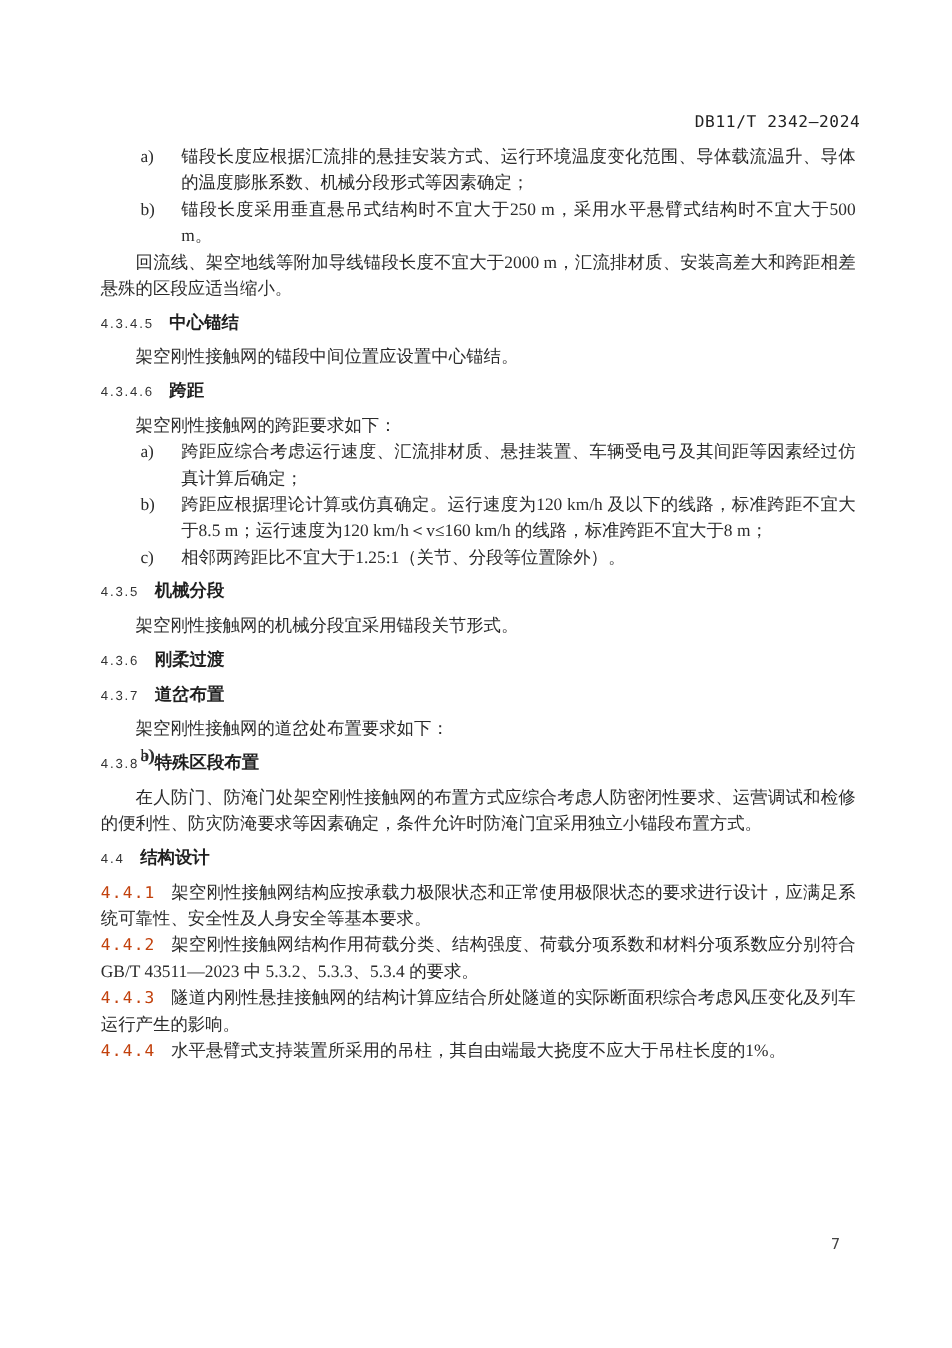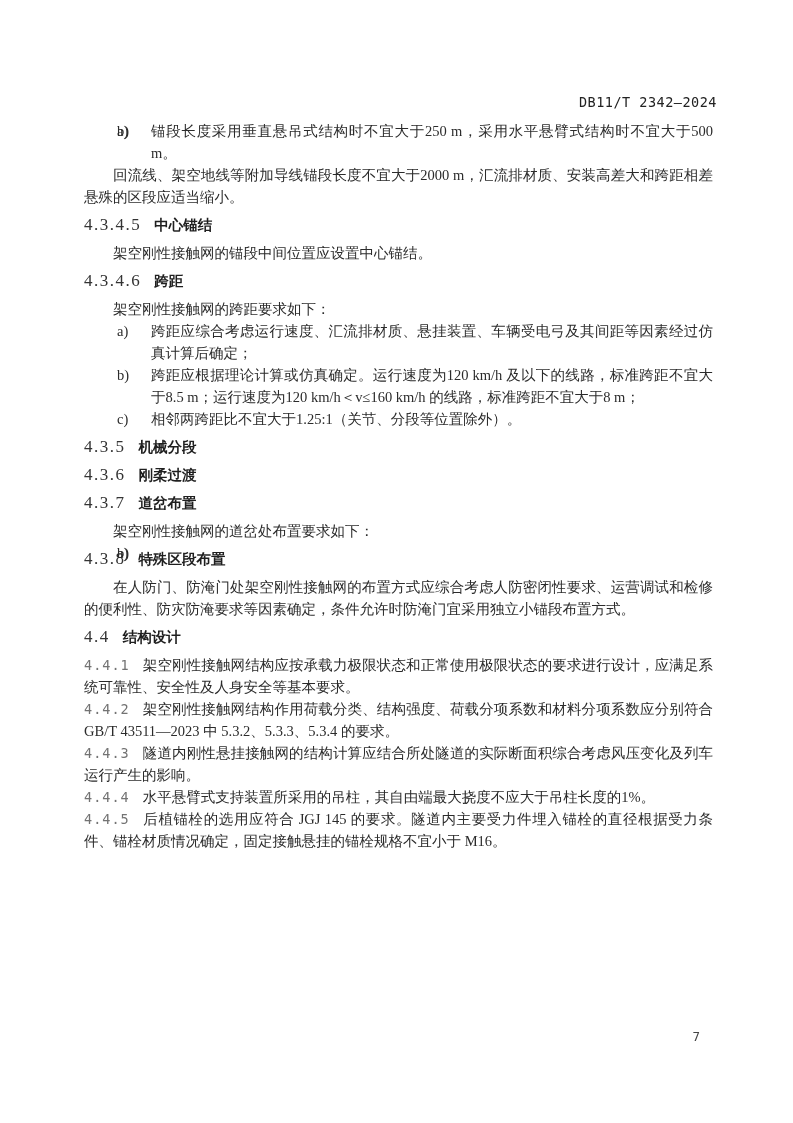--- a/index.html
+++ b/index.html
@@ -29,87 +29,87 @@
     width: 629px;
     font-size: 14.5px;
     line-height: 22px;
     text-align: justify;
   }
   .para { margin: 0; text-indent: 2em; }
   .list-item { position: relative; margin: 0; padding-left: 67px; }
   .list-item .marker { position: absolute; left: 33px; top: 0; }
   .heading { margin: 6px 0 6px; font-size: 14.5px; font-weight: normal; line-height: 22px; }
   .heading .num {
-    font-family: Liberation Serif, serif;
-    font-size: 17px;
+    font-family: Liberation Sans, sans-serif;
+    font-size: 11px;
     letter-spacing: 1.5px;
     margin-right: 13px;
     color: #333;
   }
   .heading .title {
     font-family: Liberation Sans, sans-serif;
     font-weight: 700;
     color: #1f1f1f;
   }
   .clause { margin: 0; }
   .clause .num {
     font-family: "DejaVu Sans Mono", "Liberation Mono", monospace;
     font-size: 13.5px;
     letter-spacing: 1px;
     margin-right: 13px;
-    color: #737373;
+    color: #c2410c;
   }
   .page-number {
     position: absolute;
     top: 1029px;
     right: 93px;
     font-family: "DejaVu Sans Mono", "Liberation Mono", monospace;
     font-size: 12.5px;
     color: #444;
   }
 </style>
 </head>
 <body>
 
 <div class="page">
 
   <div class="header">DB11/T 2342—2024</div>
 
   <main class="content">
 
-    <p class="list-item"><span class="marker">a)</span></p>
+    <p class="list-item"><span class="marker">a)</span><span>锚段长度应根据汇流排的悬挂安装方式、运行环境温度变化范围、导体载流温升、导体的温度膨胀系数、机械分段形式等因素确定；</span></p>
     <p class="list-item"><span class="marker">b)</span><span>锚段长度采用垂直悬吊式结构时不宜大于250 m，采用水平悬臂式结构时不宜大于500 m。</span></p>
     <p class="para">回流线、架空地线等附加导线锚段长度不宜大于2000 m，汇流排材质、安装高差大和跨距相差悬殊的区段应适当缩小。</p>
 
     <h2 class="heading"><span class="num">4.3.4.5</span><span class="title">中心锚结</span></h2>
     <p class="para">架空刚性接触网的锚段中间位置应设置中心锚结。</p>
 
     <h2 class="heading"><span class="num">4.3.4.6</span><span class="title">跨距</span></h2>
     <p class="para">架空刚性接触网的跨距要求如下：</p>
     <p class="list-item"><span class="marker">a)</span><span>跨距应综合考虑运行速度、汇流排材质、悬挂装置、车辆受电弓及其间距等因素经过仿真计算后确定；</span></p>
     <p class="list-item"><span class="marker">b)</span><span>跨距应根据理论计算或仿真确定。运行速度为120 km/h 及以下的线路，标准跨距不宜大于8.5 m；运行速度为120 km/h＜v≤160 km/h 的线路，标准跨距不宜大于8 m；</span></p>
     <p class="list-item"><span class="marker">c)</span><span>相邻两跨距比不宜大于1.25:1（关节、分段等位置除外）。</span></p>
 
     <h2 class="heading"><span class="num">4.3.5</span><span class="title">机械分段</span></h2>
+    <p class="para">架空刚性接触网的机械分段宜采用锚段关节形式。</p>
 
     <h2 class="heading"><span class="num">4.3.6</span><span class="title">刚柔过渡</span></h2>
 
     <h2 class="heading"><span class="num">4.3.7</span><span class="title">道岔布置</span></h2>
     <p class="para">架空刚性接触网的道岔处布置要求如下：</p>
     <p class="list-item"><span class="marker">a)</span></p>
     <p class="list-item"><span class="marker">b)</span></p>
 
     <h2 class="heading"><span class="num">4.3.8</span><span class="title">特殊区段布置</span></h2>
     <p class="para">在人防门、防淹门处架空刚性接触网的布置方式应综合考虑人防密闭性要求、运营调试和检修的便利性、防灾防淹要求等因素确定，条件允许时防淹门宜采用独立小锚段布置方式。</p>
 
     <h2 class="heading"><span class="num">4.4</span><span class="title">结构设计</span></h2>
 
     <p class="clause"><span class="num">4.4.1</span><span>架空刚性接触网结构应按承载力极限状态和正常使用极限状态的要求进行设计，应满足系统可靠性、安全性及人身安全等基本要求。</span></p>
     <p class="clause"><span class="num">4.4.2</span><span>架空刚性接触网结构作用荷载分类、结构强度、荷载分项系数和材料分项系数应分别符合 GB/T 43511—2023 中 5.3.2、5.3.3、5.3.4 的要求。</span></p>
     <p class="clause"><span class="num">4.4.3</span><span>隧道内刚性悬挂接触网的结构计算应结合所处隧道的实际断面积综合考虑风压变化及列车运行产生的影响。</span></p>
     <p class="clause"><span class="num">4.4.4</span><span>水平悬臂式支持装置所采用的吊柱，其自由端最大挠度不应大于吊柱长度的1%。</span></p>
-    <p class="clause"><span class="num">4.4.5</span><span>后植锚栓的选用应符合 JGJ 145 的要求。隧道内主要受力件埋入锚栓的直径根据受力条件、锚栓材质情况确定，固定接触悬挂的锚栓规格不宜小于 M16。</span></p>
 
   </main>
 
   <div class="page-number">7</div>
 
 </div>
 
 </body></html>

